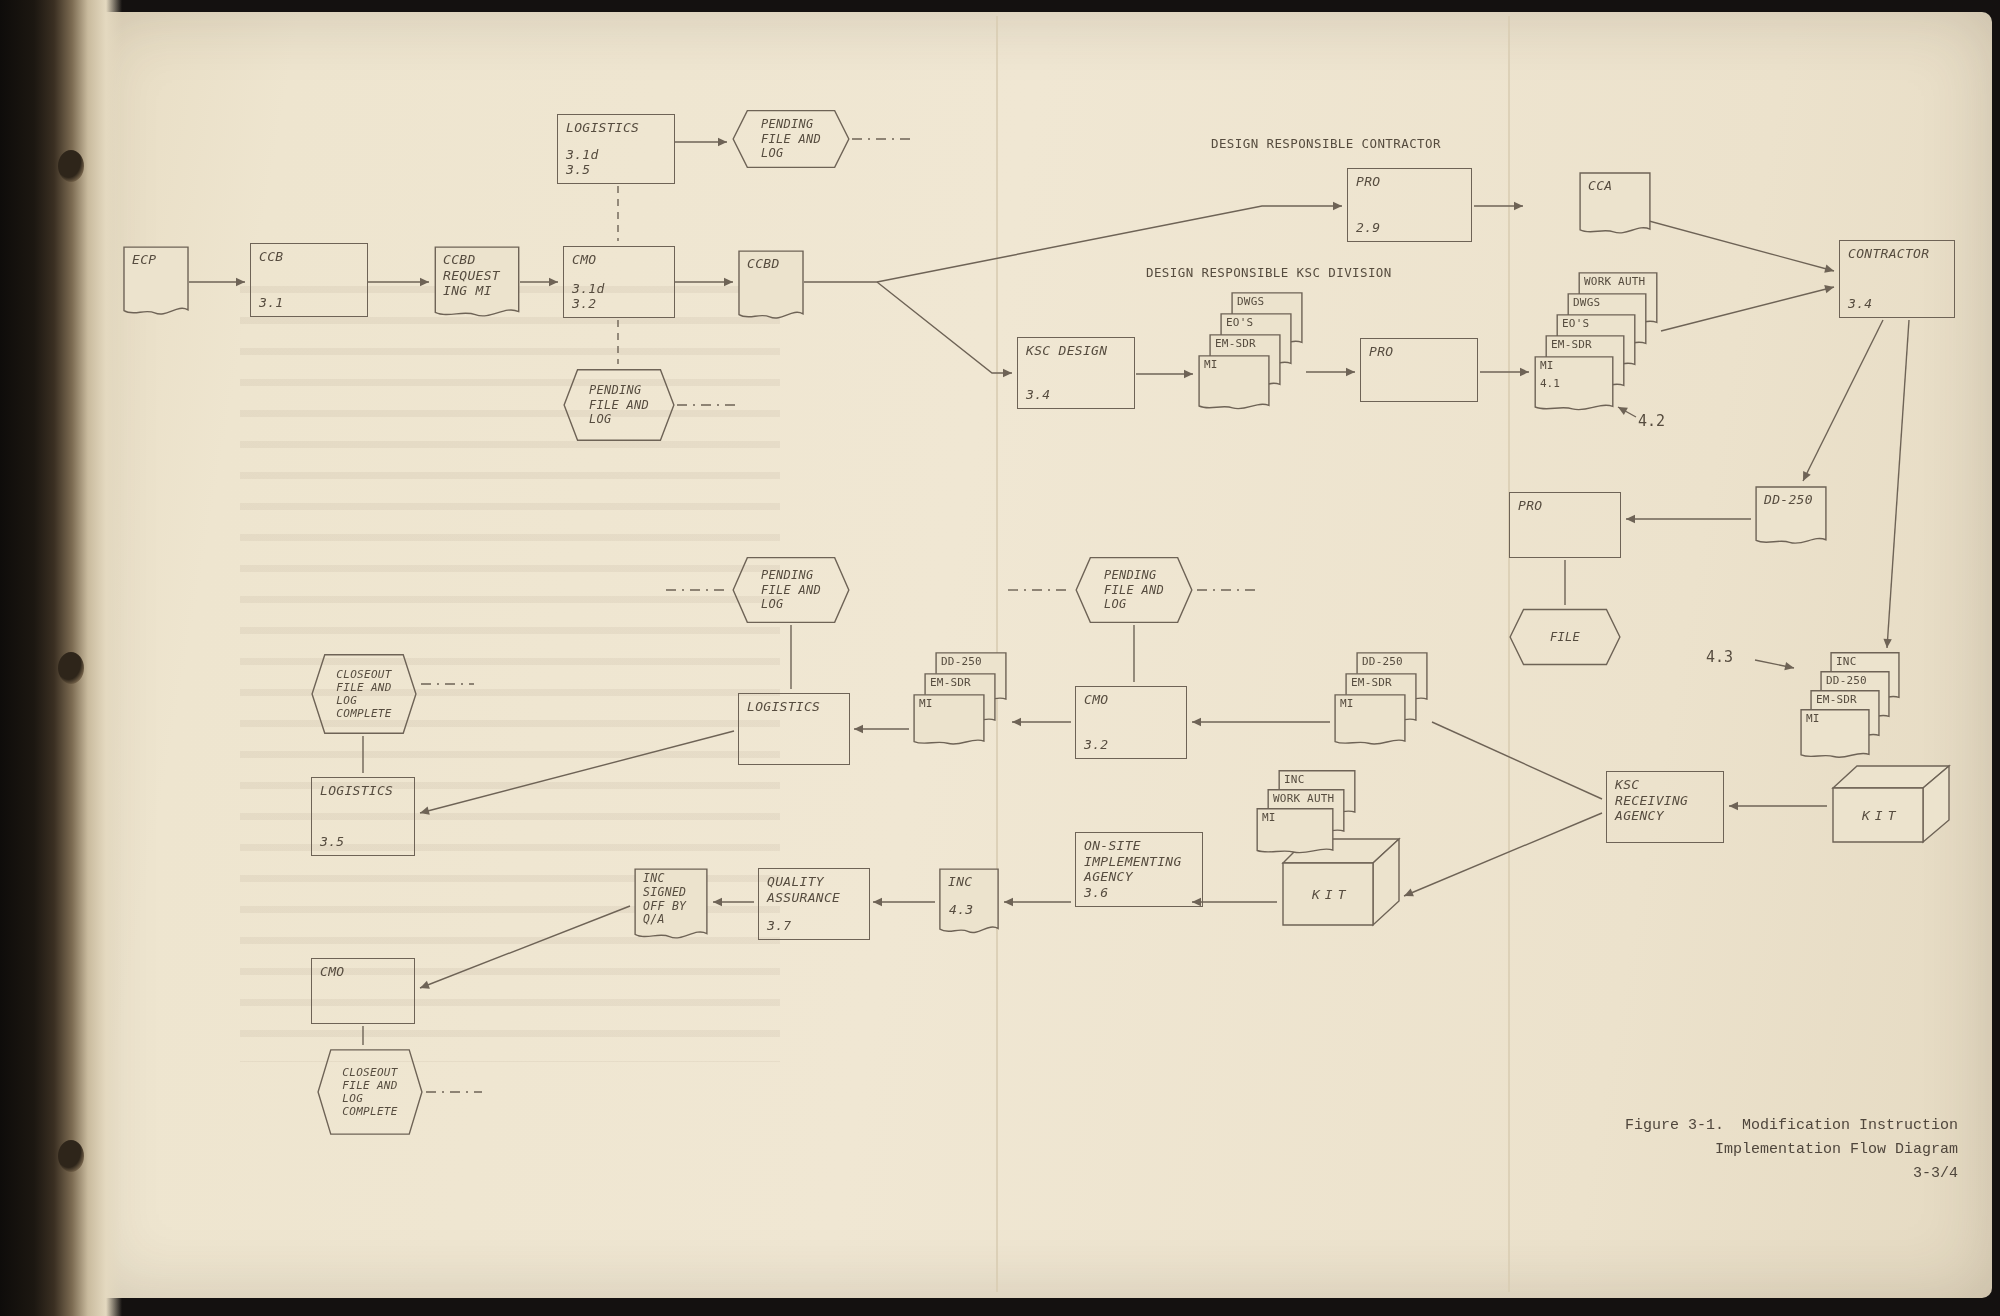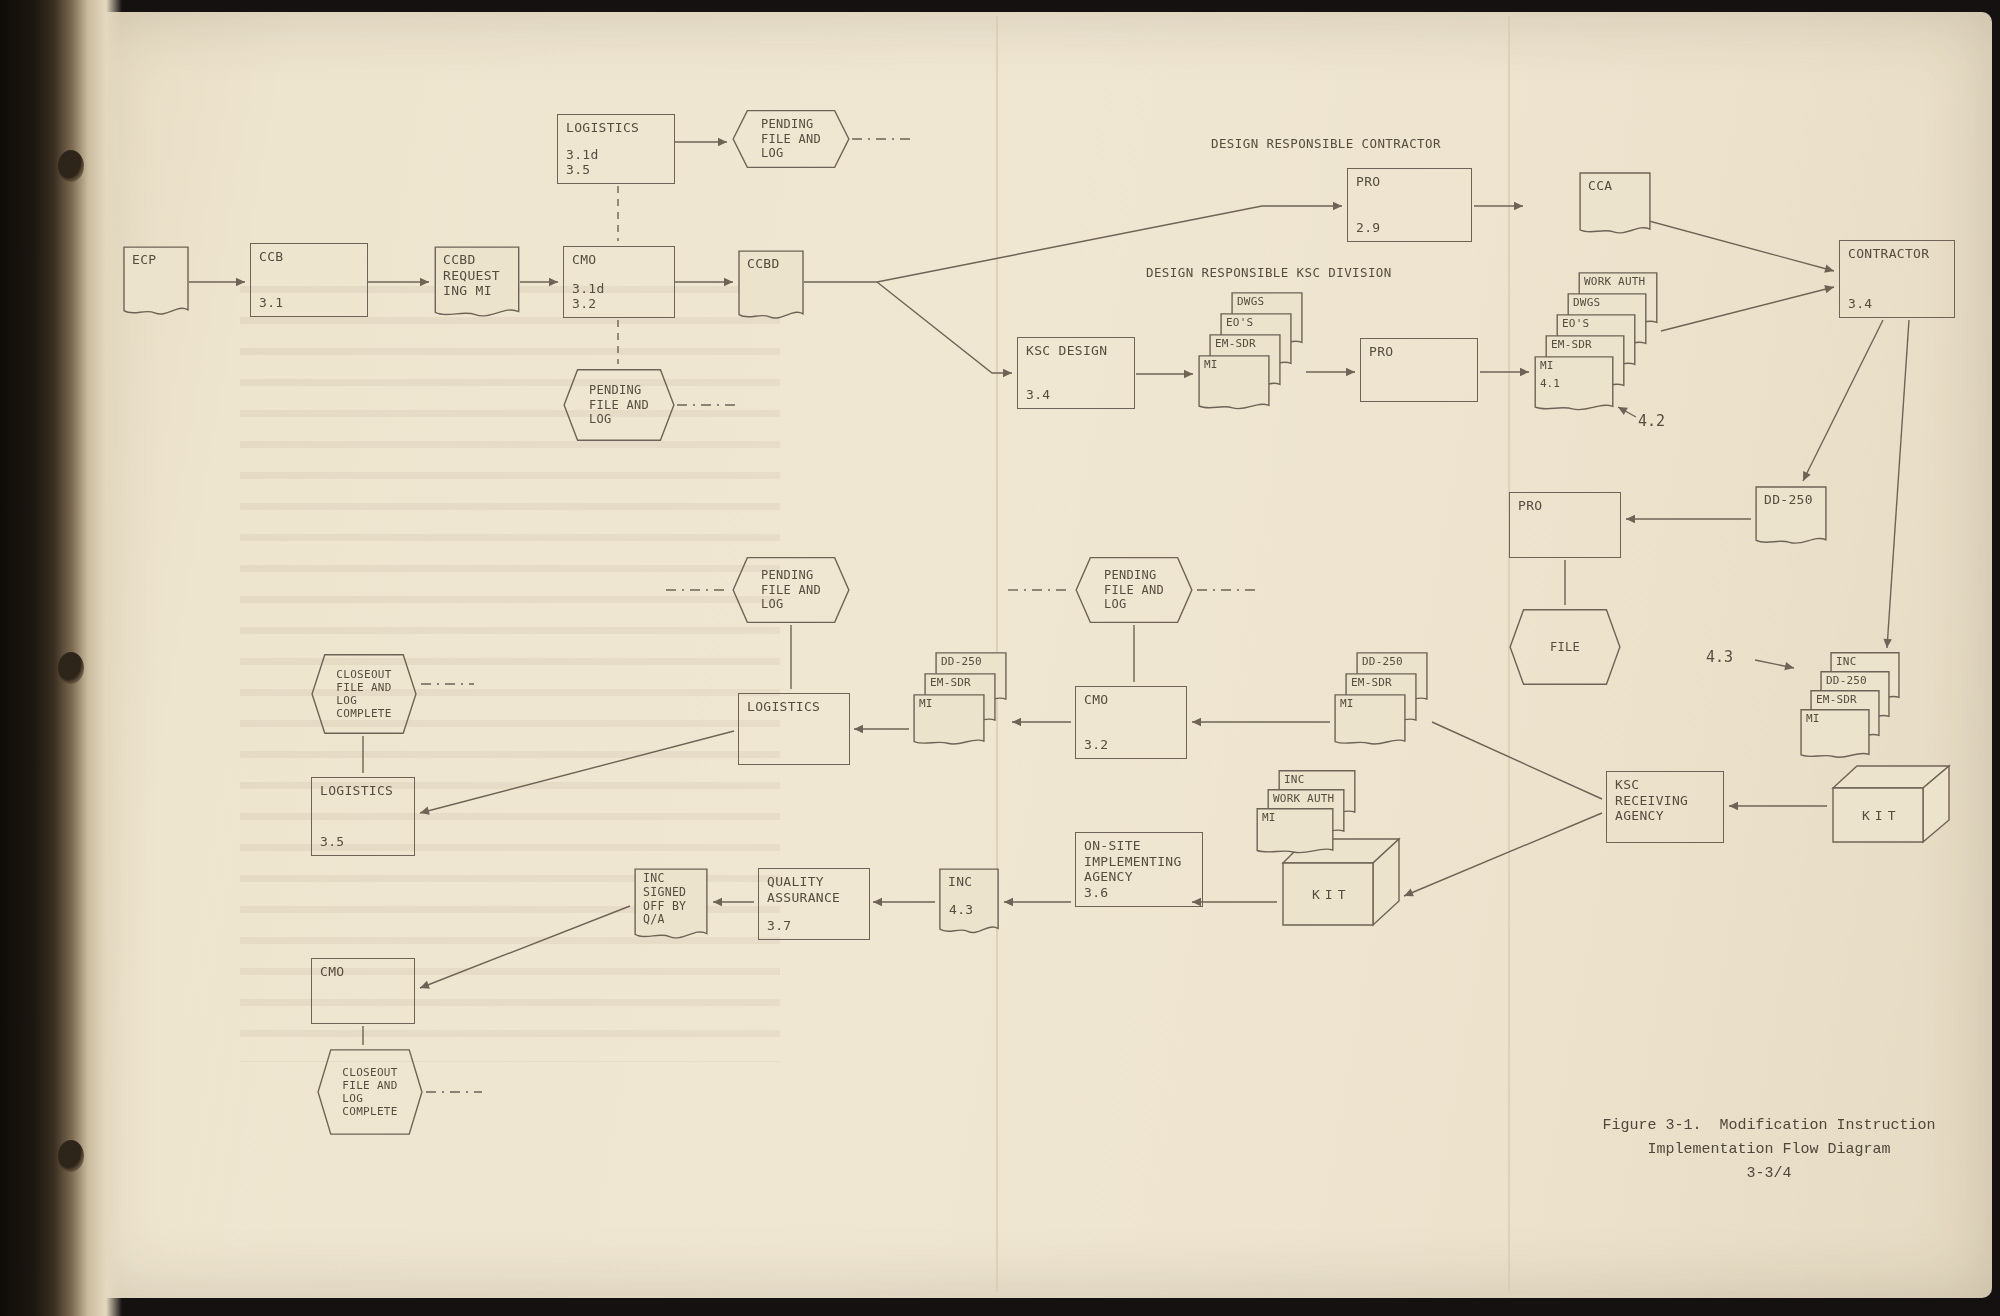--- a/index.html
+++ b/index.html
@@ -21,39 +21,39 @@
         background:radial-gradient(ellipse at 40% 35%, #2e251a 0 55%, #6b5a43 72%, #a8957a 100%);}
   .ghost{position:absolute;left:240px;top:262px;width:540px;height:800px;pointer-events:none;
         background:repeating-linear-gradient(180deg, transparent 0 24px, rgba(108,92,66,.07) 24px 31px);
         filter:blur(.7px);}
   svg.wires{position:absolute;left:0;top:0;}
   .edges path{fill:none;stroke:var(--line);stroke-width:1.4;}
   .heads path{fill:var(--line);stroke:none;}
   .crease{stroke:#d8ccb1;stroke-width:2;fill:none;opacity:.8;}
 
   .node{position:absolute;color:var(--ink);font-size:13px;line-height:1.2;letter-spacing:.3px;}
-  .lbl,.num{white-space:pre-line;display:block;}
+  .lbl,.num{white-space:pre-line;display:block;font-style:italic;}
   .box{border:1.4px solid var(--line);display:flex;flex-direction:column;
        justify-content:space-between;padding:5px 8px;}
   .doc .lbl{position:absolute;left:9px;top:6px;}
   .doc .num{position:absolute;left:10px;top:34px;}
   .shape{position:absolute;inset:0;width:100%;height:100%;overflow:visible;}
   .shape path,.shape polygon{fill:none;stroke:var(--line);stroke-width:1.4;vector-effect:non-scaling-stroke;}
   .doc .shape path, .kit .shape path{fill:var(--paper);}
   .hex{display:flex;align-items:center;justify-content:center;}
   .hex .lbl{position:relative;text-align:left;font-size:12px;}
   .stack{position:absolute;}
   .sheet{position:absolute;color:var(--ink);}
   .sheet .shape path{fill:var(--paper);}
   .slbl{position:absolute;left:6px;top:3px;font-size:11px;letter-spacing:.2px;white-space:nowrap;}
   .snum{position:absolute;left:6px;top:21px;font-size:11px;}
   .kit .lbl{position:absolute;letter-spacing:5px;}
   .seclabel{position:absolute;color:var(--ink);font-size:12.5px;letter-spacing:.4px;white-space:pre;}
   .ref{position:absolute;color:var(--ink);font-size:15px;}
-  .caption{position:absolute;left:1580px;top:1114px;width:378px;text-align:center;
+  .caption{position:absolute;left:1580px;top:1114px;width:378px;text-align:right;
            color:#4f463c;font-family:"Liberation Mono",monospace;font-size:15px;line-height:1.6;}
   .caption div{white-space:pre;}
 </style>
 </head>
 <body>
 
 <div class="photo">
   <div class="page"></div>
   <div class="binder"></div>
   <div class="hole" style="top:150px"></div>
@@ -288,21 +288,21 @@
 LOG</span>
   </div>
   <div class="node hex" style="left:1075px;top:557px;width:118px;height:66px">
     <svg class="shape" viewBox="0 0 100 100" preserveAspectRatio="none">
         <polygon points="13,1 87,1 99,50 87,99 13,99 1,50"></polygon>
       </svg>
     <span class="lbl">PENDING
 FILE AND
 LOG</span>
   </div>
-  <div class="node hex" style="left:1509px;top:609px;width:112px;height:76px">
+  <div class="node hex" style="left:1509px;top:609px;width:112px;height:56px">
     <svg class="shape" viewBox="0 0 100 100" preserveAspectRatio="none">
         <polygon points="13,1 87,1 99,50 87,99 13,99 1,50"></polygon>
       </svg>
     <span class="lbl">FILE</span>
   </div>
   <div class="node hex" style="left:311px;top:654px;width:106px;height:80px">
     <svg class="shape" viewBox="0 0 100 100" preserveAspectRatio="none">
         <polygon points="13,1 87,1 99,50 87,99 13,99 1,50"></polygon>
       </svg>
     <span class="lbl" style="font-size:11px">CLOSEOUT

